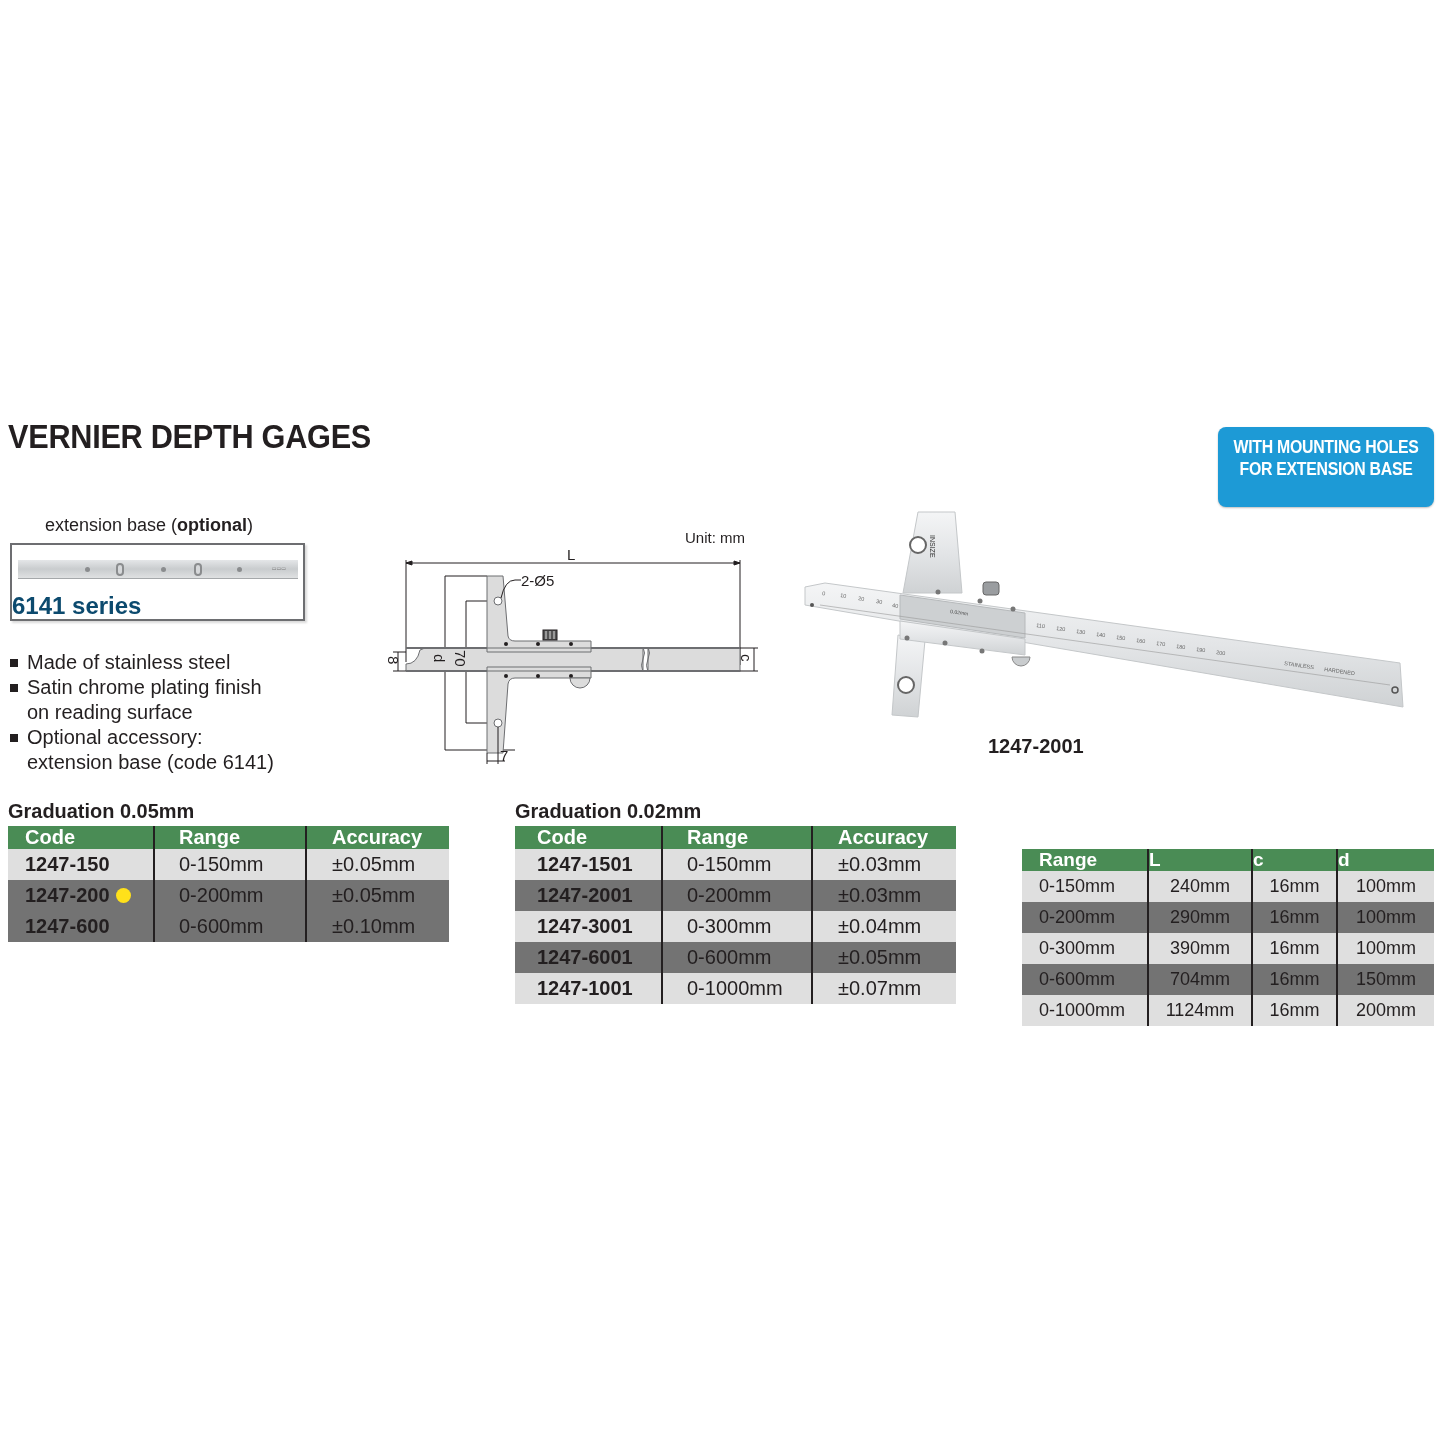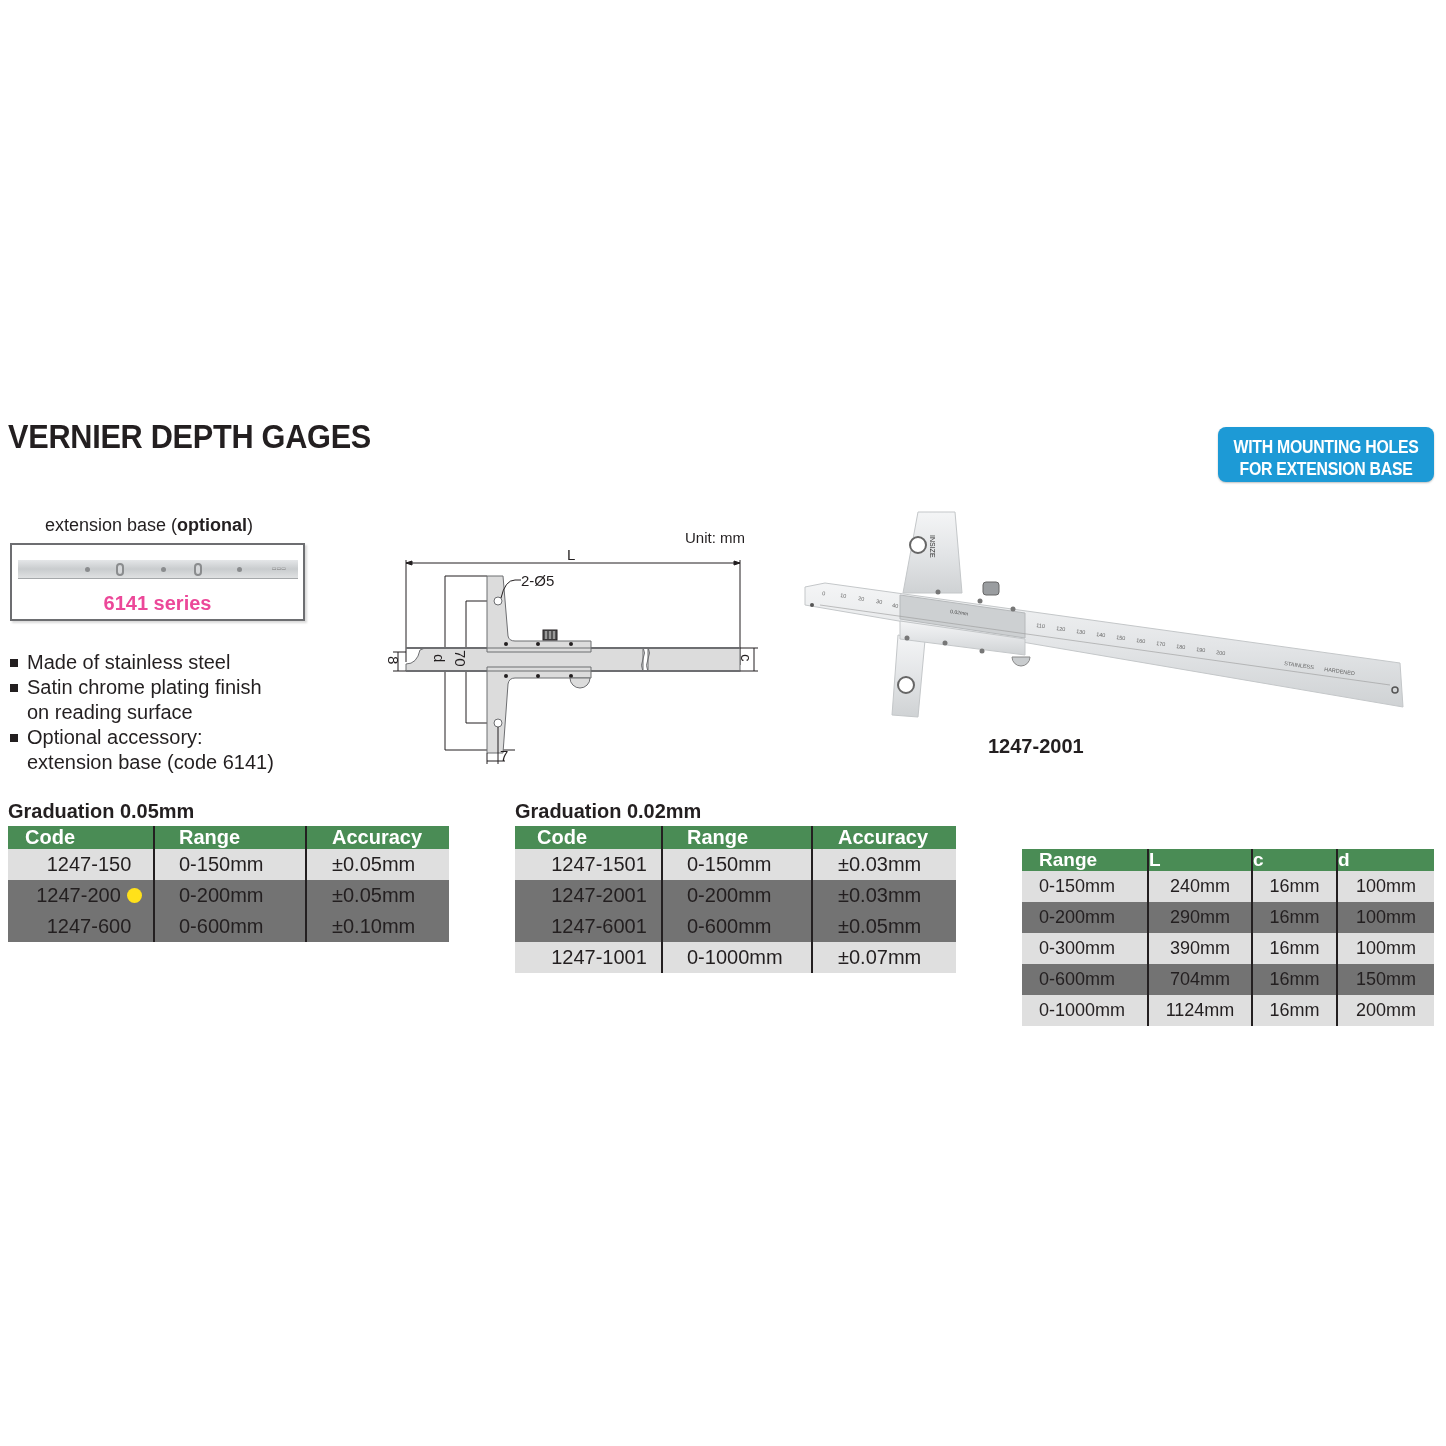--- a/index.html
+++ b/index.html
@@ -2,35 +2,35 @@
 <html><head>
 <meta charset="utf-8">
 <style>
   * { box-sizing: border-box; margin: 0; padding: 0; }
   html, body { width: 1446px; height: 1446px; background: #ffffff; overflow: hidden; }
   body { position: relative; font-family: "Liberation Sans", sans-serif; color: #231f20; }
   .abs { position: absolute; }
 
   .title { left: 8px; top: 418px; font-size: 33px; font-weight: bold; letter-spacing: -0.3px; color: #231f20; transform: scaleX(0.93); transform-origin: left; }
 
-  .badge { left: 1218px; top: 427px; width: 216px; height: 55px; background: #1d9ad6; border-radius: 8px;
+  .badge { left: 1218px; top: 427px; width: 216px; height: 80px; background: #1d9ad6; border-radius: 8px;
     color: #fff; font-weight: bold; font-size: 18px; line-height: 22px; text-align: center; padding-top: 9px;
     box-shadow: 0 1px 2px rgba(0,0,0,0.25); letter-spacing: -0.3px; }
   .badge span { display: block; transform: scaleX(0.88); }
 
   .ext-caption { left: 45px; top: 515px; font-size: 18px; color: #231f20; }
   .ext-caption b { font-weight: bold; }
   .ext-box { left: 10px; top: 543px; width: 295px; height: 78px; border: 2px solid #6d6e71; background: #fff;
     box-shadow: 2px 2px 2px rgba(0,0,0,0.15); }
   .ext-bar { position: absolute; left: 6px; top: 15px; width: 280px; height: 19px;
     background: linear-gradient(#e4e6e8, #c9ccce 50%, #dfe1e2); border-bottom: 1px solid #a5a8aa; }
   .ext-bar .hole { position: absolute; top: 7px; width: 5px; height: 5px; border-radius: 50%; background: #8a8c8e; }
   .ext-bar .mount { position: absolute; top: 3px; width: 8px; height: 13px; border-radius: 4px; border: 2px solid #8a8c8e; background: #d6d8da; }
   .ext-bar .brand { position: absolute; right: 12px; top: 5px; font-size: 5px; color: #777; }
-  .ext-label { position: absolute; left: 0; right: 0; top: 47px; text-align: center; font-size: 20px; font-weight: bold; color: #ec4899; }
+  .ext-label { position: absolute; left: 0; right: 0; top: 47px; text-align: left; font-size: 24px; font-weight: bold; color: #0c4a6e; }
 
   .features { left: 10px; top: 650px; font-size: 20px; line-height: 25px; color: #231f20; list-style: none; }
   .features li { position: relative; padding-left: 17px; }
   .features li::before { content: ""; position: absolute; left: 0; top: 9px; width: 8px; height: 8px; background: #231f20; }
   .features b { font-weight: normal; }
 
   .unit { left: 685px; top: 529px; font-size: 15px; color: #231f20; }
   .diagram { left: 375px; top: 540px; }
 
   .photo { left: 800px; top: 505px; }
@@ -44,21 +44,21 @@
   table.spec tr.odd td { background: #dfdfdf; }
   table.spec tr.even td { background: #737373; }
   table.spec th + th, table.spec td + td { border-left: 2px solid #231f20; }
 
   .t1 { left: 8px; top: 826px; width: 441px; font-size: 20px; }
   .t1 th, .t1 td { font-size: 20px; }
   .t1 col.c1 { width: 146px; } .t1 col.c2 { width: 152px; } .t1 col.c3 { width: 143px; }
   .t2 { left: 515px; top: 826px; width: 441px; }
   .t2 th, .t2 td { font-size: 20px; }
   .t2 col.c1 { width: 147px; } .t2 col.c2 { width: 150px; } .t2 col.c3 { width: 144px; }
-  .code { font-weight: normal; padding-left: 17px !important; text-align: center; }
+  .code { font-weight: bold; padding-left: 17px !important; }
   th.code-h { padding-left: 17px !important; }
   .range { padding-left: 24px !important; }
   th.range-h { padding-left: 24px !important; }
   .acc { padding-left: 25px !important; }
   th.acc-h { padding-left: 25px !important; }
   .dot { display: inline-block; width: 15px; height: 15px; border-radius: 50%; background: #ffe11a; margin-left: 6px; vertical-align: -1px; }
 
   .t3 { left: 1022px; top: 849px; width: 412px; }
   .t3 th { height: 27px; font-size: 19px; text-align: center; }
   .t3 td { height: 27.4px; font-size: 18px; text-align: center; }
@@ -292,20 +292,25 @@
     <tr class="odd">
       <td class="code" style="padding-left:22px !important">1247-1501</td>
       <td class="range">0-150mm</td>
       <td class="acc">±0.03mm</td>
     </tr>
     <tr class="even">
       <td class="code" style="padding-left:22px !important">1247-2001</td>
       <td class="range">0-200mm</td>
       <td class="acc">±0.03mm</td>
     </tr>
+    <tr class="odd">
+      <td class="code" style="padding-left:22px !important">1247-3001</td>
+      <td class="range">0-300mm</td>
+      <td class="acc">±0.04mm</td>
+    </tr>
     <tr class="even">
       <td class="code" style="padding-left:22px !important">1247-6001</td>
       <td class="range">0-600mm</td>
       <td class="acc">±0.05mm</td>
     </tr>
     <tr class="odd">
       <td class="code" style="padding-left:22px !important">1247-1001</td>
       <td class="range">0-1000mm</td>
       <td class="acc">±0.07mm</td>
     </tr>

